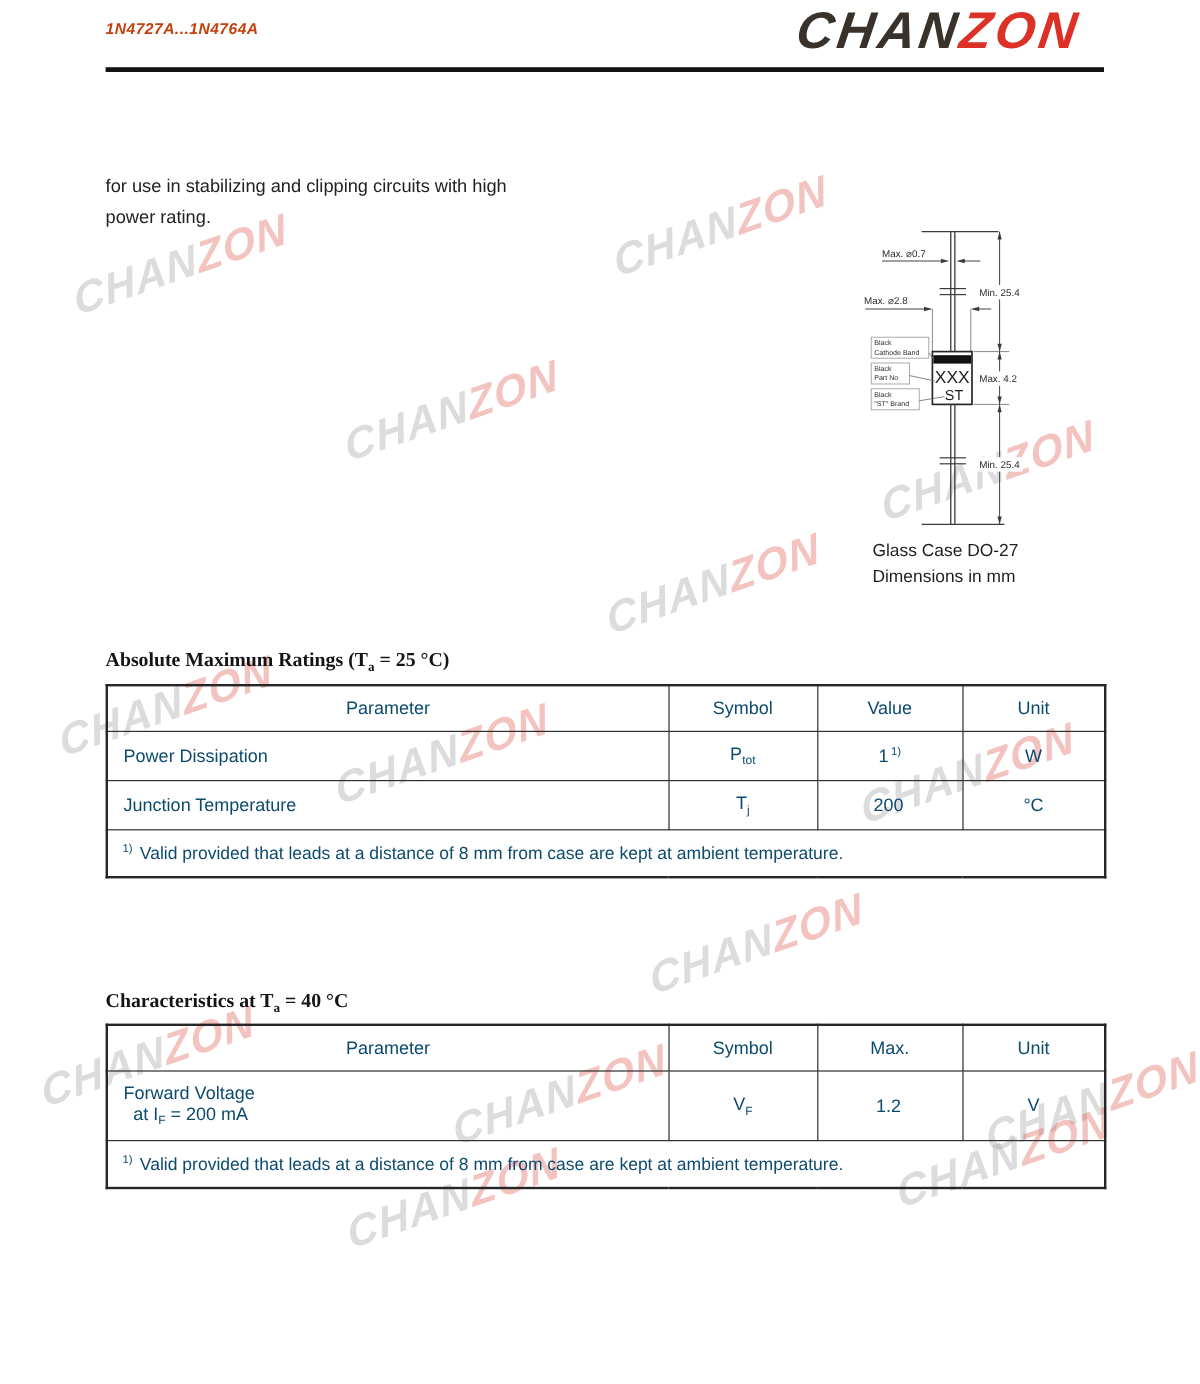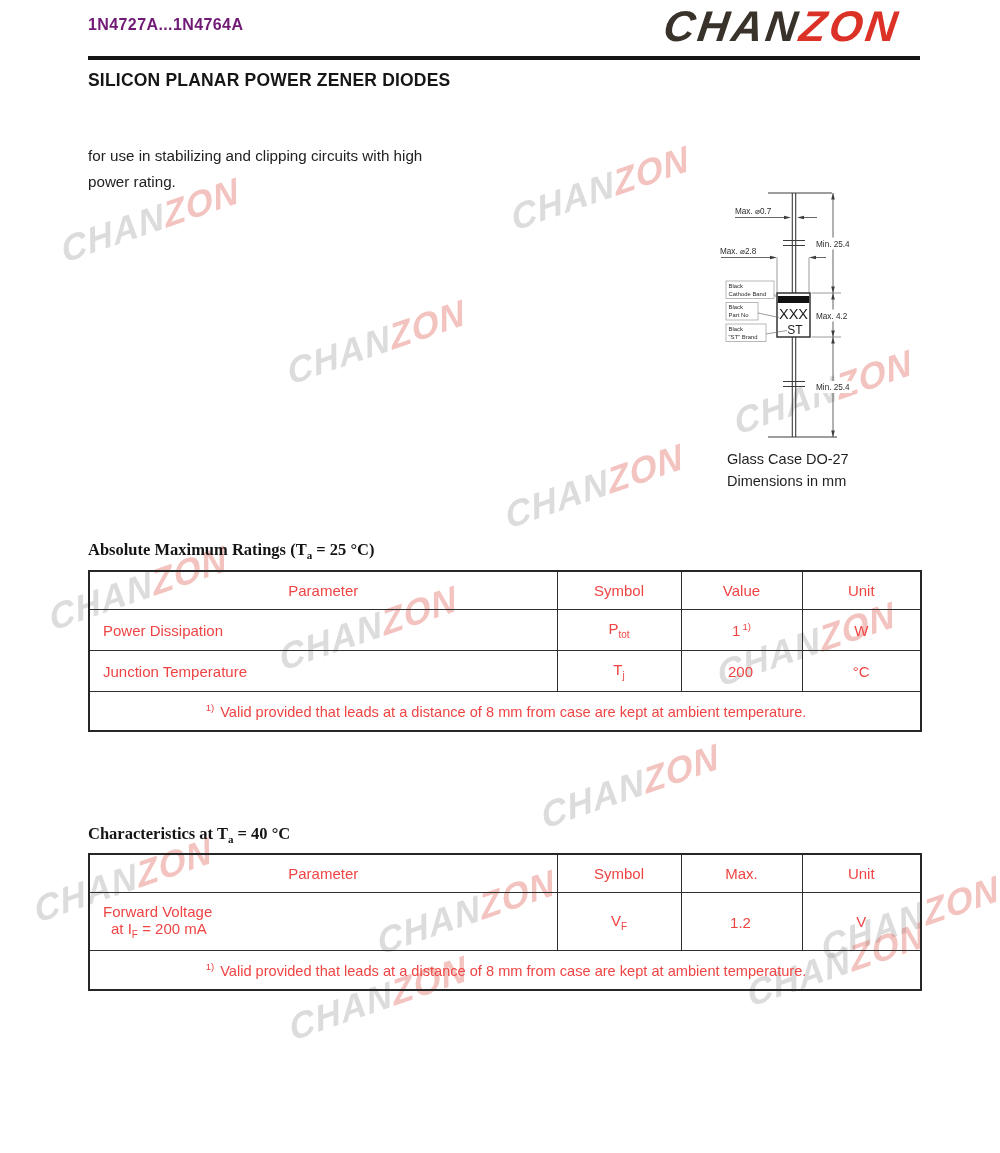--- a/index.html
+++ b/index.html
@@ -12,21 +12,21 @@
   .wm-layer { position:absolute; inset:0; z-index:0; }
   .wm {
     position:absolute; font-style:italic; font-weight:bold; font-size:36px;
     letter-spacing:1px; white-space:nowrap;
     transform:rotate(-19deg) skewX(-8deg); transform-origin:left center;
   }
   .wm-gray { color:rgba(168,168,168,0.40); }
   .wm-red  { color:rgba(219,80,70,0.34); }
   
   .content { position:absolute; inset:0; z-index:1; }
-  .part-number { position:absolute; left:88px; top:16px; font-size:16px; font-weight:bold; letter-spacing:.4px; color:#701a75; }
+  .part-number { position:absolute; left:88px; top:16px; font-size:13px; font-weight:bold; letter-spacing:.4px; color:#c2410c;font-style:italic; }
   .logo { position:absolute; top:1px; right:100px; font-size:43px; font-weight:bold; font-style:italic; letter-spacing:3px; transform:skewX(-8deg); line-height:50px; }
   .logo-gray { color:#38322b; }
   .logo-red  { color:#dc3126; }
   .header-rule { position:absolute; left:88px; top:56px; width:832px; height:4px; background:#141414; }
   .doc-title { position:absolute; left:88px; top:70px; font-size:17.5px; font-weight:bold; letter-spacing:.2px; color:#161616; }
   .description { position:absolute; left:88px; top:143px; font-size:15.2px; line-height:26px; color:#222; }
   
   .diagram { position:absolute; left:695px; top:182px; }
   .diagram-caption { position:absolute; left:727px; top:449px; font-size:14.5px; line-height:21.5px; color:#1f1f1f; }
   
@@ -35,35 +35,35 @@
   .heading-abs  { top:540px; }
   .heading-char { top:824px; }
   table.spec {
     position:absolute; left:88px; width:832px; table-layout:fixed;
     border-collapse:collapse; background:transparent; border:2.5px solid #262626;
   }
   .t-abs  { top:570px; }
   .t-char { top:853px; }
   .spec th, .spec td {
     border:1.6px solid #2e2e2e; padding:10px; vertical-align:middle;
-    text-align:center; font-size:15px; font-weight:normal; color:#ef4444;
+    text-align:center; font-size:15px; font-weight:normal; color:#0c4a6e;
   }
   .spec col.c-param  { width:468px; }
   .spec col.c-symbol { width:124px; }
   .spec col.c-value  { width:121px; }
   .spec col.c-unit   { width:119px; }
   .spec tr.hrow  { height:23px; }
   .spec tr.drow  { height:27px;margin-top:40px; }
   .spec tr.drow2 { height:45px; }
   .spec tr.frow  { height:29px; }
   .spec td.param { text-align:left; padding-left:13px; }
   .spec .p2 { padding-left:8px; }
   .spec sub { font-size:10px; }
   sup.fn { font-size:9.5px; vertical-align:super; margin-left:2px; }
-  td.footnote-cell { text-align:center; padding-left:12px; font-size:14.6px;margin-left:28px; }
+  td.footnote-cell { text-align:left; padding-left:12px; font-size:14.6px;margin-left:28px; }
   td.footnote-cell sup { font-size:9.5px; vertical-align:super; margin-right:2px; }
   
   .dg-label { font-family:"Liberation Sans","DejaVu Sans",sans-serif; font-size:8.2px; fill:#2c2c2c; }
   .dg-tiny  { font-family:"Liberation Sans","DejaVu Sans",sans-serif; font-size:5.9px; fill:#2c2c2c; }
   .dg-mark  { font-family:"Liberation Sans","DejaVu Sans",sans-serif; fill:#1d1d1d; }
 </style>
 </head>
 <body>
 
 <div class="page">
@@ -83,21 +83,20 @@
       <div class="wm" style="left: 822px; top: 928px;"><span class="wm-gray">CHAN</span><span class="wm-red">ZON</span></div>
       <div class="wm" style="left: 290px; top: 1008px;"><span class="wm-gray">CHAN</span><span class="wm-red">ZON</span></div>
       <div class="wm" style="left: 748px; top: 974px;"><span class="wm-gray">CHAN</span><span class="wm-red">ZON</span></div>
     </div>
 
   <div class="content">
 
     <div class="part-number">1N4727A...1N4764A</div>
     <div class="logo"><span class="logo-gray">CHAN</span><span class="logo-red">ZON</span></div>
     <div class="header-rule"></div>
-    <div class="doc-title">SILICON PLANAR POWER ZENER DIODES</div>
 
     <div class="description">
       <div>for use in stabilizing and clipping circuits with high</div>
       <div>power rating.</div>
     </div>
 
     <svg class="diagram" width="260" height="272" viewBox="0 0 260 272">
 
       <line x1="73" y1="11" x2="137" y2="11" stroke="#3c3c3c" stroke-width="1"></line>
 

